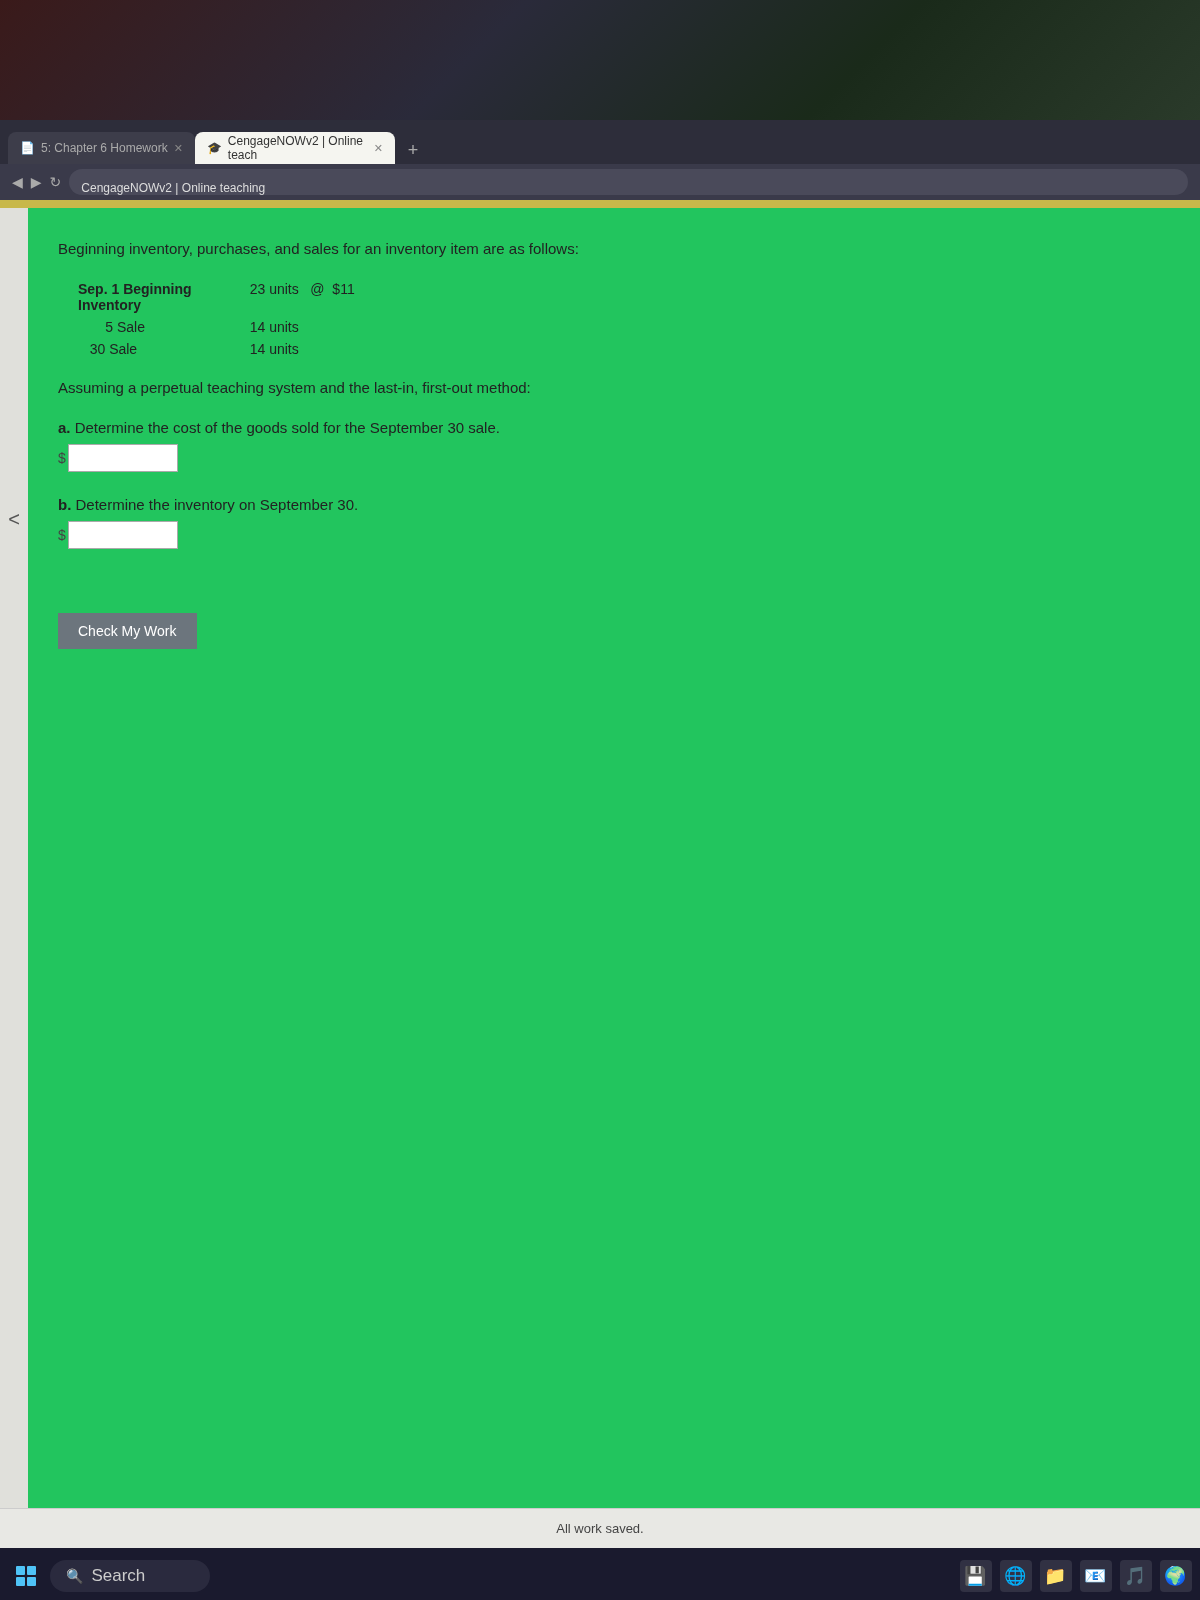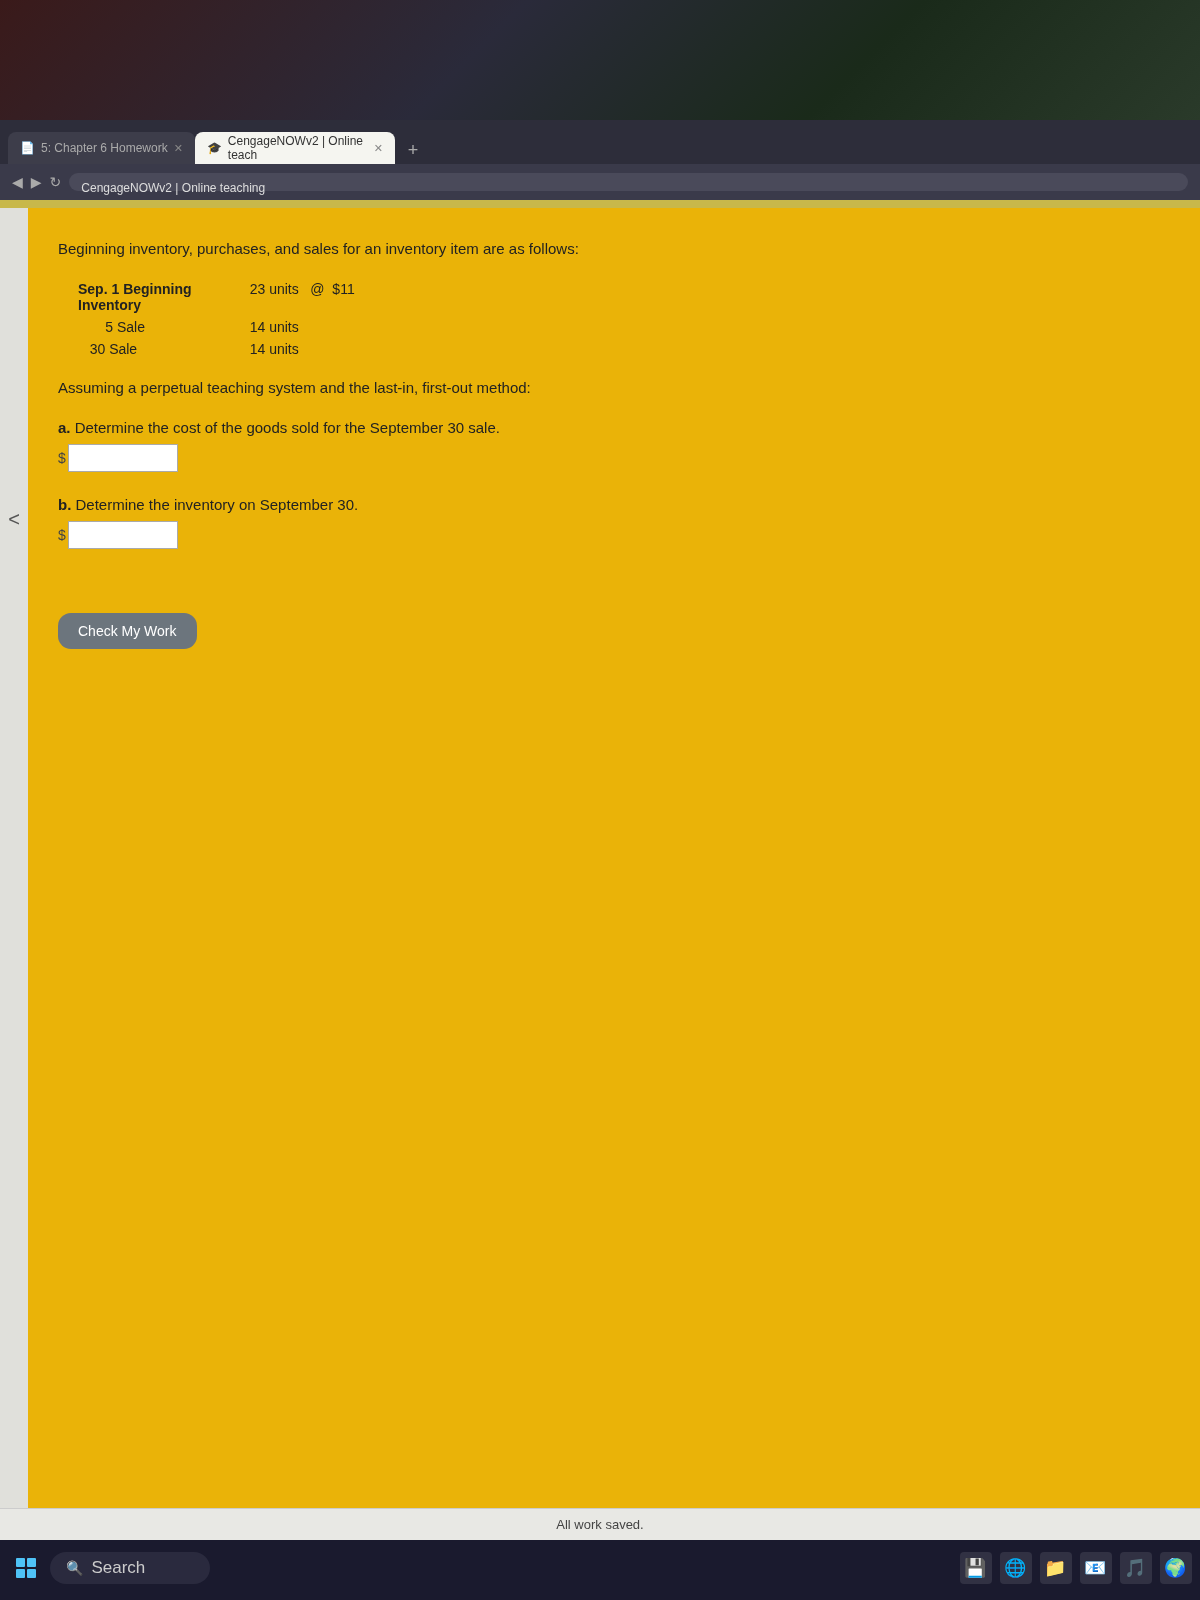--- a/index.html
+++ b/index.html
@@ -93,24 +93,24 @@
     .nav-btn {
       color: #aaa;
       font-size: 14px;
       cursor: pointer;
     }
 
     .url-bar {
       flex: 1;
       background: #4a4a5a;
       border-radius: 16px;
-      height: 18px;
-      display: flex;
-      align-items: flex-start;
-      padding: 8px 12px;
+      height: 26px;
+      display: flex;
+      align-items: flex-end;
+      padding: 0 12px;
     }
 
     .url-text {
       font-size: 12px;
       color: #ddd;
     }
 
     
     .yellow-stripe {
       width: 100%;
@@ -140,21 +140,21 @@
 
     .nav-arrow {
       font-size: 20px;
       color: #555;
     }
 
     
     .question-content {
       flex: 1;
       padding: 30px 40px 30px 30px;
-      background: #eab308;
+      background: #22c55e;
     }
 
     .question-intro {
       font-size: 15px;
       color: #222;
       margin-bottom: 20px;
       line-height: 1.5;
     }
 
     .inventory-table {
@@ -226,29 +226,29 @@
       outline: none;
     }
 
     .check-my-work-btn {
       background: #6c757d;
       color: #fff;
       border: none;
       padding: 10px 20px;
       font-size: 14px;
       cursor: pointer;
-      border-radius: 13px;
+      border-radius: 0;
       margin-top: 40px;
     }
 
     
     .status-bar {
       width: 100%;
       background: #e8e8e4;
-      height: 32px;
+      height: 40px;
       display: flex;
       align-items: center;
       justify-content: center;
       border-top: 1px solid #ccc;
     }
 
     .status-text {
       font-size: 13px;
       color: #444;
     }

